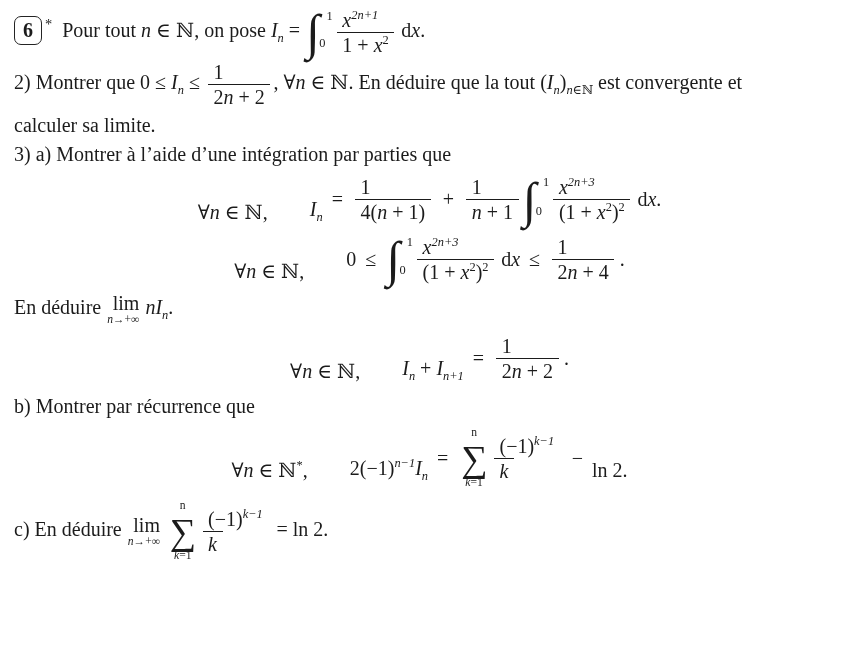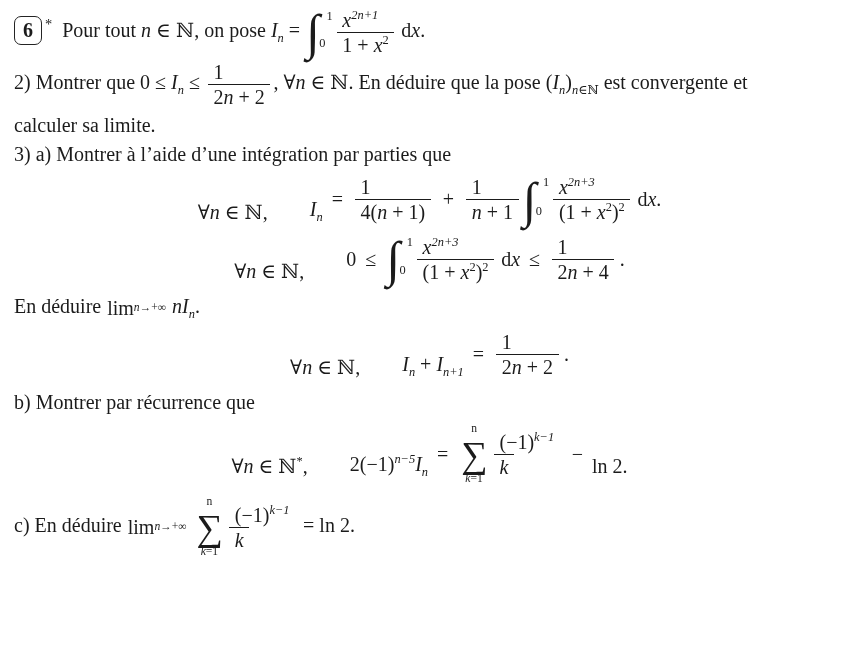--- a/index.html
+++ b/index.html
@@ -19,21 +19,21 @@
   .frac .num, .frac .den { line-height: 1.2; padding: 0 0.28em; white-space: nowrap; }
   .frac .den { border-top: 1.3px solid currentColor; }
   .intwrap { display: inline-flex; align-items: center; vertical-align: middle; margin: 0 0.05em; }
   .int-glyph { font-size: 2.5em; line-height: 1; }
   .int-lims { display: inline-flex; flex-direction: column; justify-content: space-between; align-self: stretch; font-size: 0.62em; padding: 0.05em 0 0.45em; }
   .int-lims .up { margin-left: 0.55em; }
   .int-lims .lo { margin-left: -0.05em; }
   .bigop { display: inline-flex; flex-direction: column; align-items: center; vertical-align: middle; margin: 0 0.18em; }
   .bigop .above, .bigop .below { font-size: 0.58em; line-height: 1.25; }
   .bigop .opsym { font-size: 1.85em; line-height: 0.95; }
-  .limop { display: inline-flex; flex-direction: row; align-items: center; vertical-align: middle; margin: 0 0.3em 0 0.05em; line-height: 1.05; }
+  .limop { display: inline-flex; flex-direction: column; align-items: flex-end; vertical-align: middle; margin: 0 0.3em 0 0.05em; line-height: 1.05; }
   .limop .below { font-size: 0.58em; }
   .dx { margin-left: 0.2em; white-space: nowrap; }
   .op { margin: 0 0.45em; }
   .qgap { margin-right: 2.1em; }
   .endp { margin-left: 0.12em; }
   .grp { white-space: nowrap; margin-top: 24px; }
   .exbox { display: inline-block; border: 1.8px solid #242424; border-radius: 7px; padding: 0 8px 1px; font-weight: 700; }
   sup.star { font-size: 0.72em; margin: 0 10px 0 3px; }
 </style>
 </head>
@@ -49,21 +49,21 @@
         </span>
       </span><span class="frac">
         <span class="num"><span class="mi">x</span><sup class="s mi">2n+1</sup></span>
         <span class="den"><span>1 + </span><span class="mi">x</span><sup class="s">2</sup></span>
       </span><span class="dx"><span>d</span><span class="mi">x</span><span>.</span></span></p>
 
 
   <p class="line"><span>2) Montrer que 0 ≤ </span><span class="mi">I</span><sub class="s mi">n</sub><span> ≤ </span><span class="frac">
         <span class="num">1</span>
         <span class="den"><span>2</span><span class="mi">n</span><span> + 2</span></span>
-      </span><span>, </span><span>∀</span><span class="mi">n</span><span> ∈ ℕ. </span><span>En déduire que la pose </span><span>(</span><span class="mi">I</span><sub class="s mi">n</sub><span>)</span><sub class="s"><span class="mi">n</span><span>∈ℕ</span></sub><span> est convergente et</span></p>
+      </span><span>, </span><span>∀</span><span class="mi">n</span><span> ∈ ℕ. </span><span>En déduire que la tout </span><span>(</span><span class="mi">I</span><sub class="s mi">n</sub><span>)</span><sub class="s"><span class="mi">n</span><span>∈ℕ</span></sub><span> est convergente et</span></p>
 
   <p class="line"><span>calculer sa limite.</span></p>
 
   <p class="line"><span>3) a) Montrer à l’aide d’une intégration par parties que</span></p>
 
   <p class="display">
     <span class="grp qgap"><span>∀</span><span class="mi">n</span><span> ∈ ℕ,</span></span>
     <span class="grp"><span class="mi">I</span><sub class="s mi">n</sub></span>
     <span class="op">=</span>
     <span class="frac">
@@ -128,21 +128,21 @@
         <span class="num">1</span>
         <span class="den"><span>2</span><span class="mi">n</span><span> + 2</span></span>
       </span>
     <span class="endp">.</span>
   </p>
 
   <p class="line"><span>b) Montrer par récurrence que</span></p>
 
   <p class="display">
     <span class="grp qgap"><span>∀</span><span class="mi">n</span><span> ∈ ℕ</span><sup class="s">*</sup><span>,</span></span>
-    <span class="grp"><span>2(−1)</span><sup class="s mi">n−5</sup><span class="mi">I</span><sub class="s mi">n</sub></span>
+    <span class="grp"><span>2(−1)</span><sup class="s mi">n−1</sup><span class="mi">I</span><sub class="s mi">n</sub></span>
     <span class="op">=</span>
     <span class="bigop">
         <span class="above">n</span>
         <span class="opsym">∑</span>
         <span class="below"><span class="mi">k</span><span>=1</span></span>
       </span>
     <span class="frac">
         <span class="num"><span>(−1)</span><sup class="s mi">k−1</sup></span>
         <span class="den"><span class="mi">k</span></span>
       </span>

